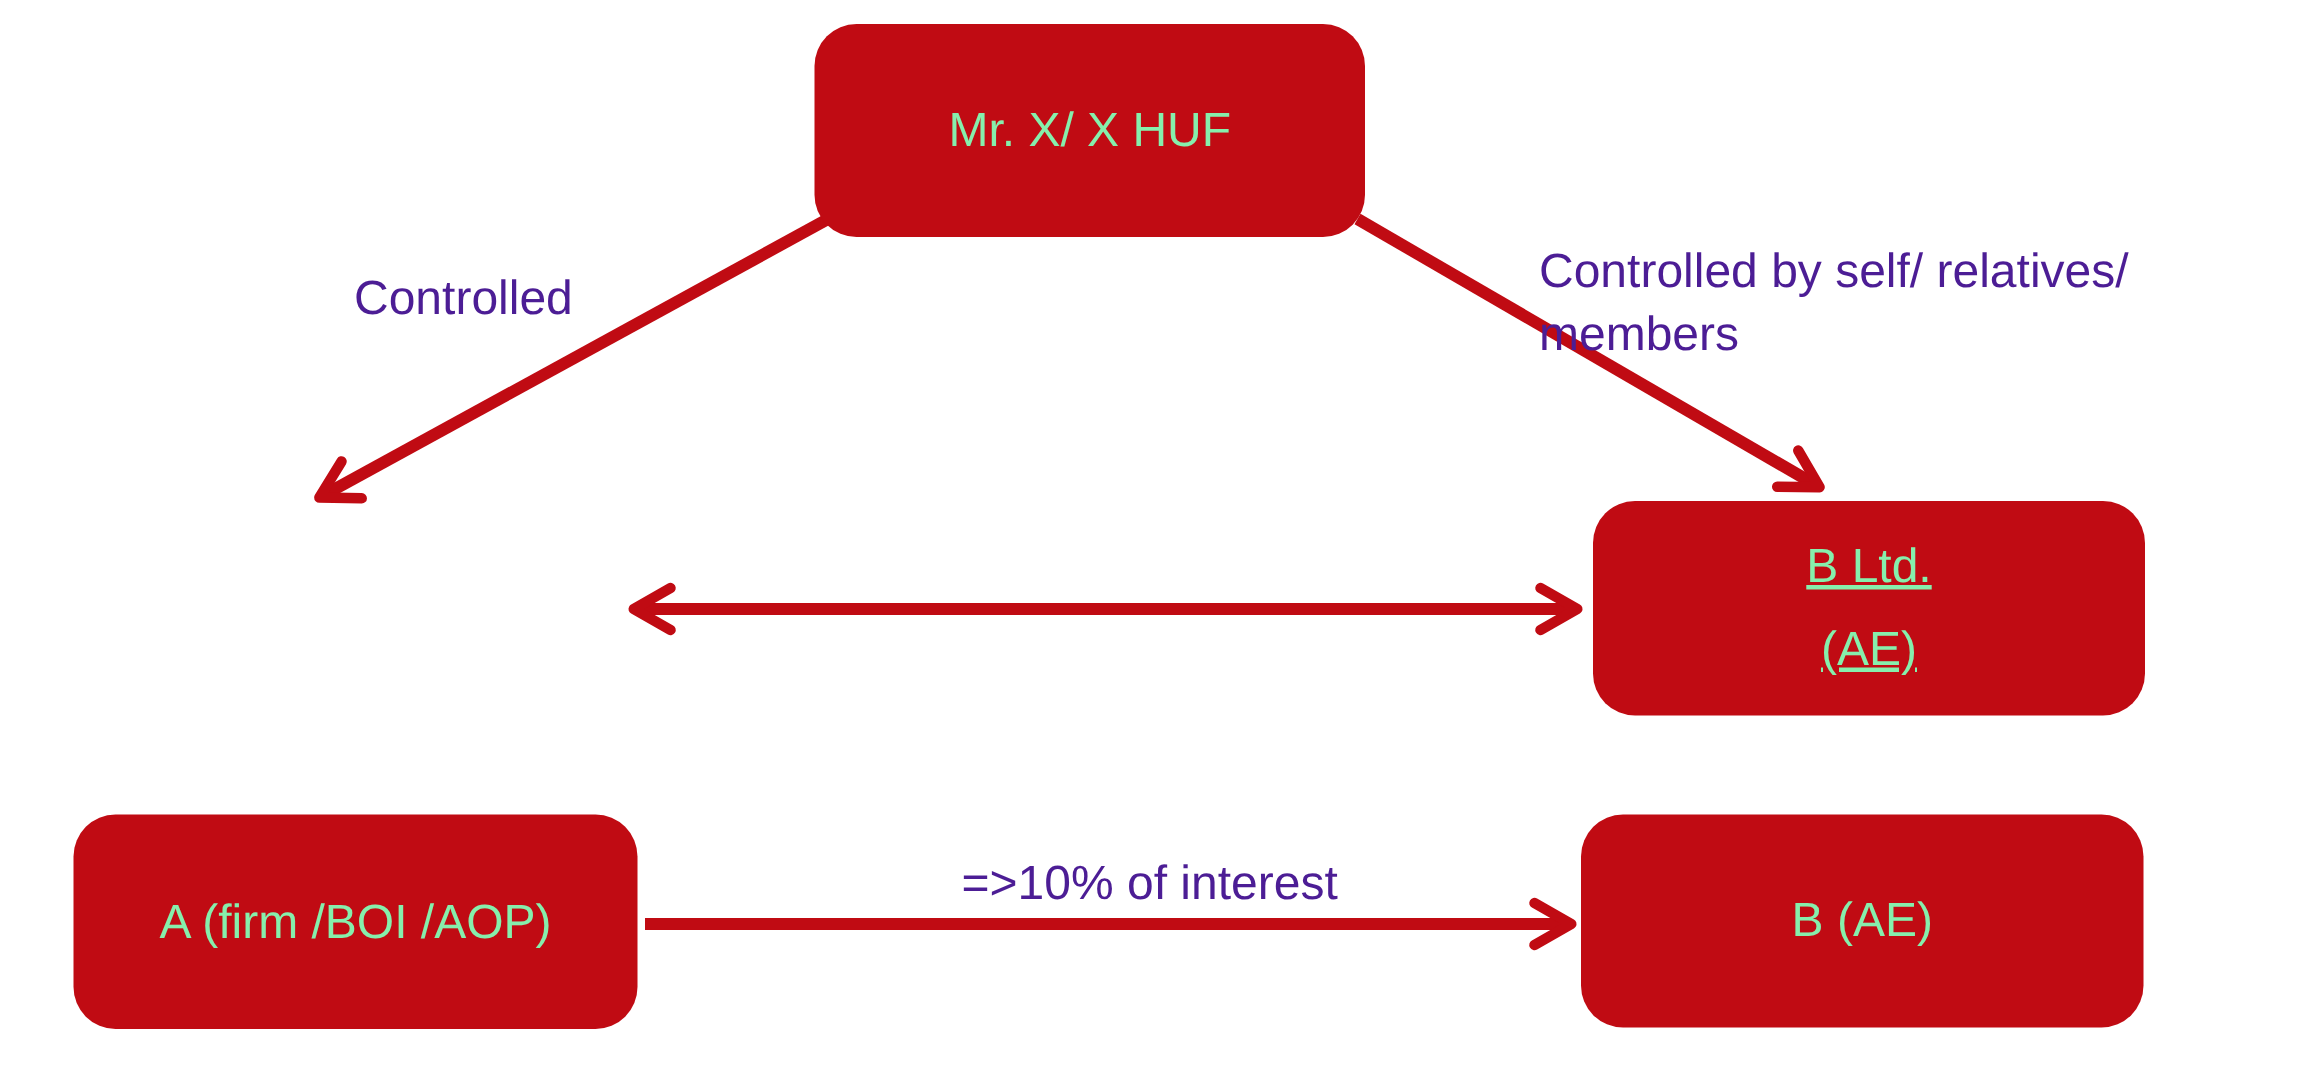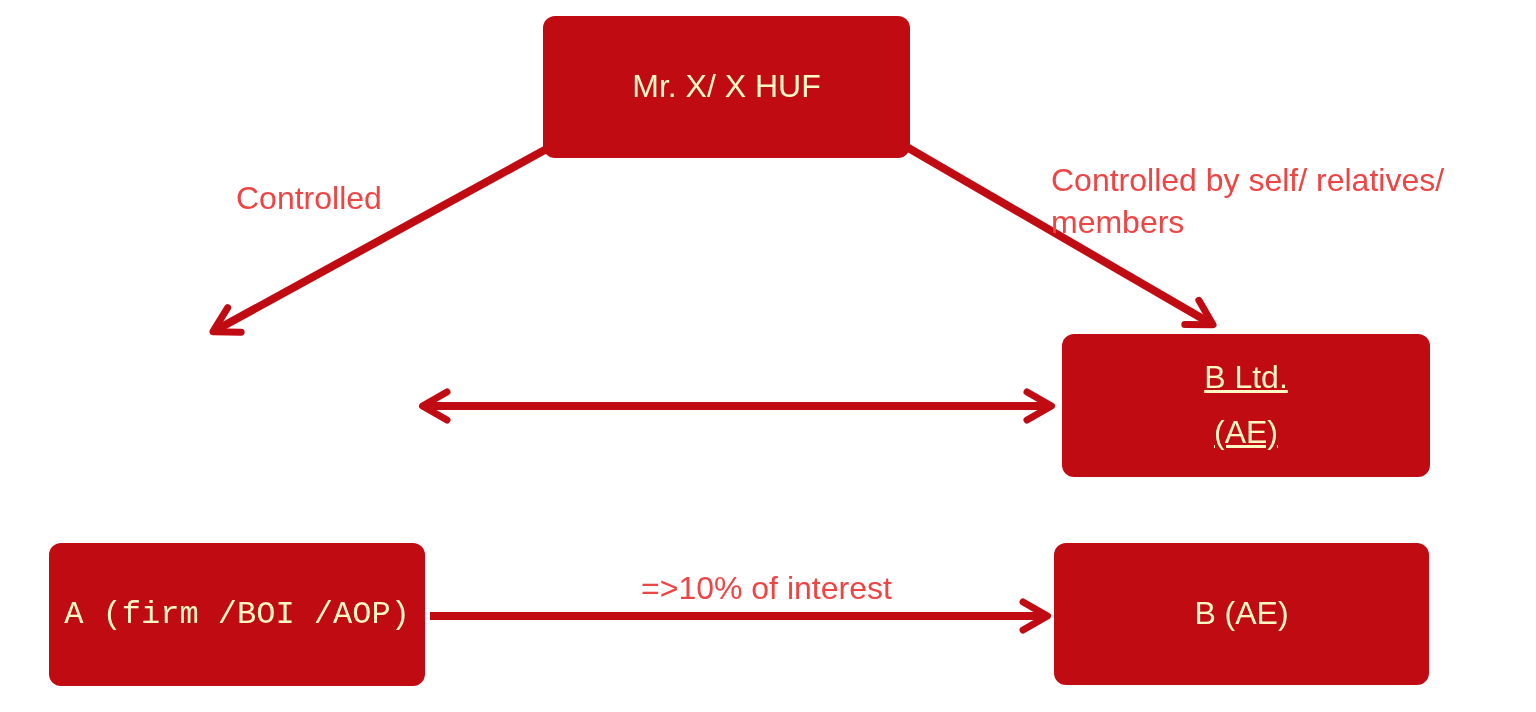--- a/index.html
+++ b/index.html
@@ -17,46 +17,46 @@
   svg.arrows-layer {
     position: absolute;
     left: 0; top: 0;
     width: 1536px; height: 712px;
     pointer-events: none;
   }
 
   .node {
     position: absolute;
     background: #c00b13;
-    color: #fef9c3;
-    border-radius: 12px;
+    color: #86efac;
+    border-radius: 28px;
     display: flex;
     flex-direction: column;
     align-items: center;
     justify-content: center;
     text-align: center;
     font-size: 32px;
     line-height: 1.18;
   }
 
   .node-mr-x   { left: 543px; top: 16px;  width: 367px; height: 142px; }
   .node-a-ltd  { left: 48px;  top: 342px; width: 365px; height: 143px; }
   .node-b-ltd  { left: 1062px; top: 334px; width: 368px; height: 143px; gap: 17px; text-decoration: underline; }
-  .node-a-firm { left: 49px;  top: 543px; width: 376px; height: 143px; font-family: Liberation Mono, monospace; }
+  .node-a-firm { left: 49px;  top: 543px; width: 376px; height: 143px; }
   .node-b-ae   { left: 1054px; top: 543px; width: 375px; height: 142px; align-items: center; }
 
   .edge-label {
     position: absolute;
-    color: #ef4444;
+    color: #4c1d95;
     font-size: 32px;
     line-height: 1.3;
     white-space: pre-line;
   }
   .label-controlled       { left: 236px;  top: 178px; }
-  .label-controlled-right { left: 1051px; top: 160px; max-width: 460px; }
+  .label-controlled-right { left: 1026px; top: 160px; max-width: 460px; }
   .label-interest         { left: 621px;  top: 568px; margin-left: 20px; }
 </style>
 </head>
 <body>
 
 <div class="canvas">
 
   <svg class="arrows-layer" width="1536" height="712" viewBox="0 0 1536 712" aria-hidden="true">
     <defs>
       <marker id="ah" viewBox="0 0 12 12" refX="8.5" refY="6" markerWidth="42" markerHeight="42" orient="auto-start-reverse" markerUnits="userSpaceOnUse">

